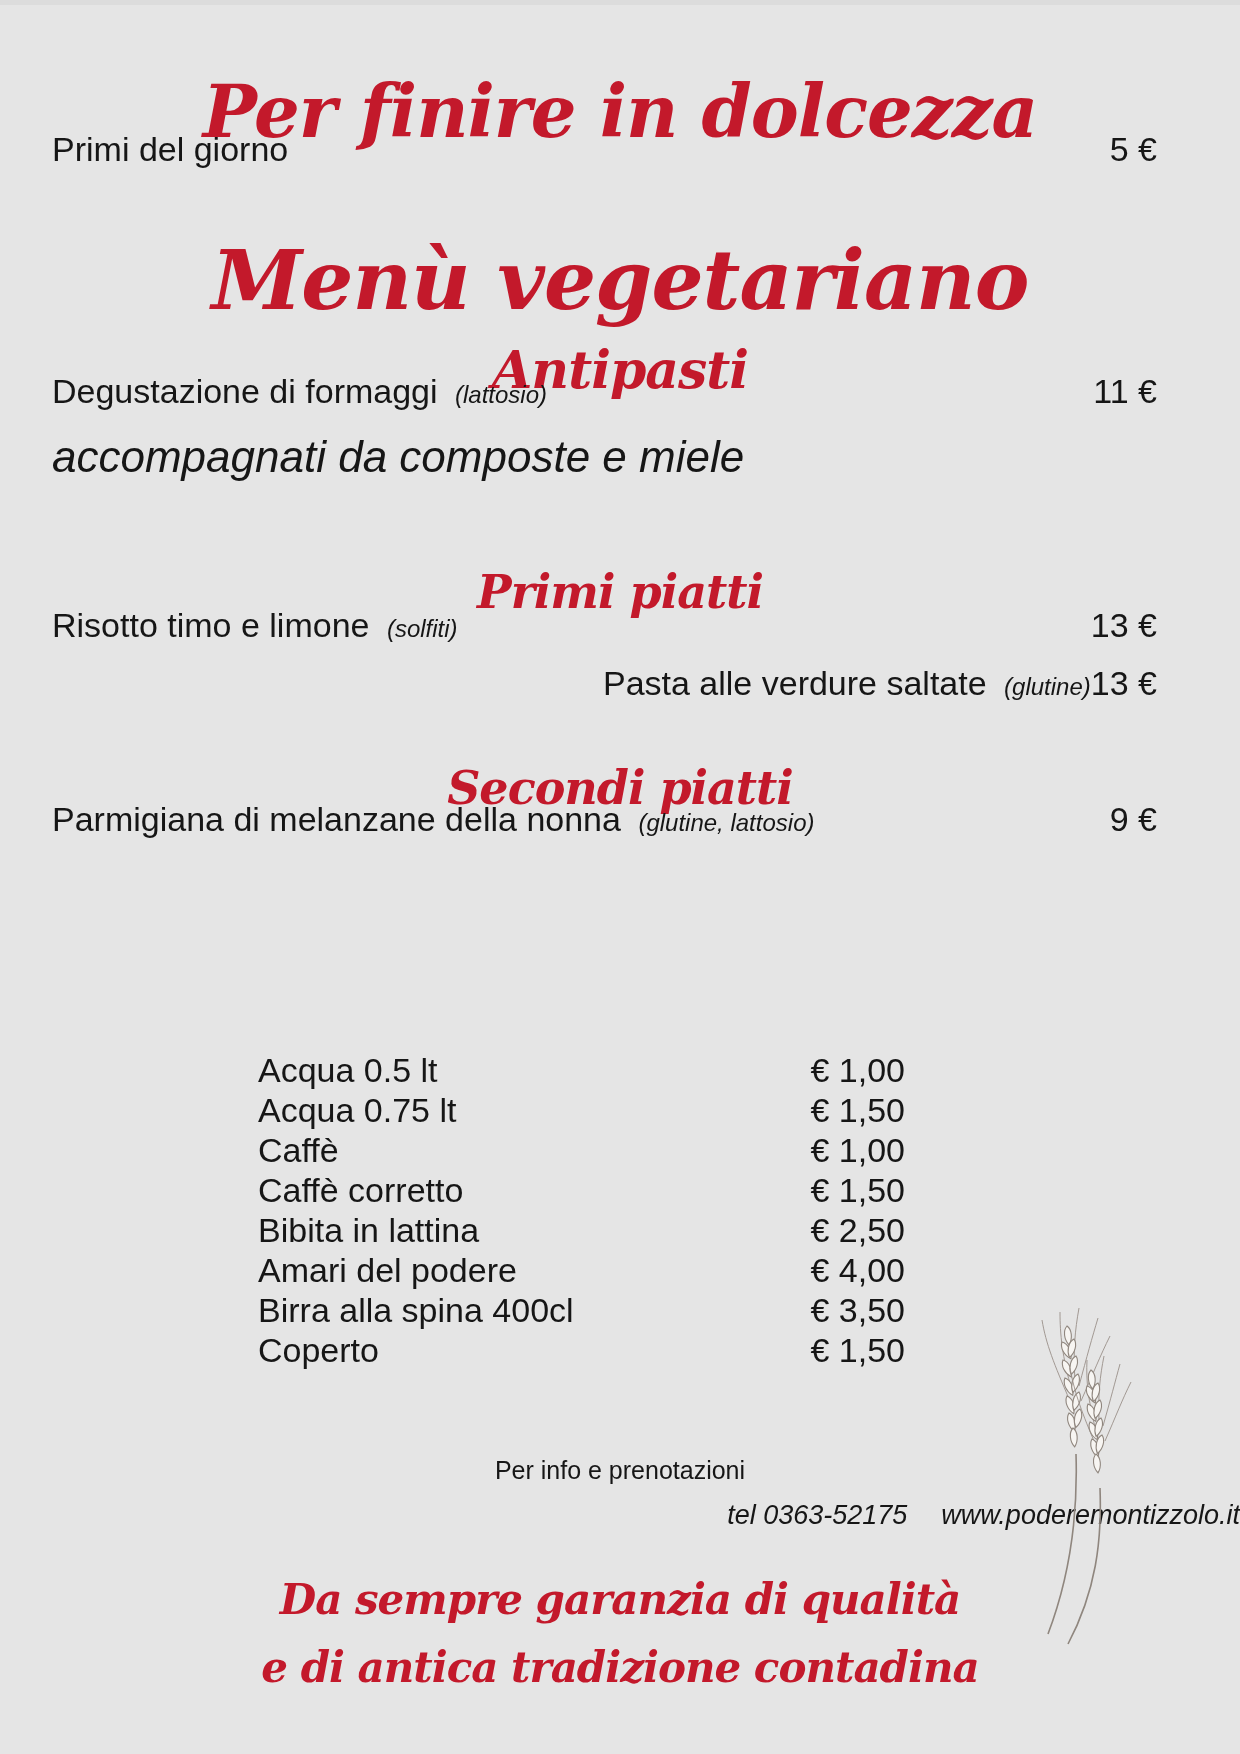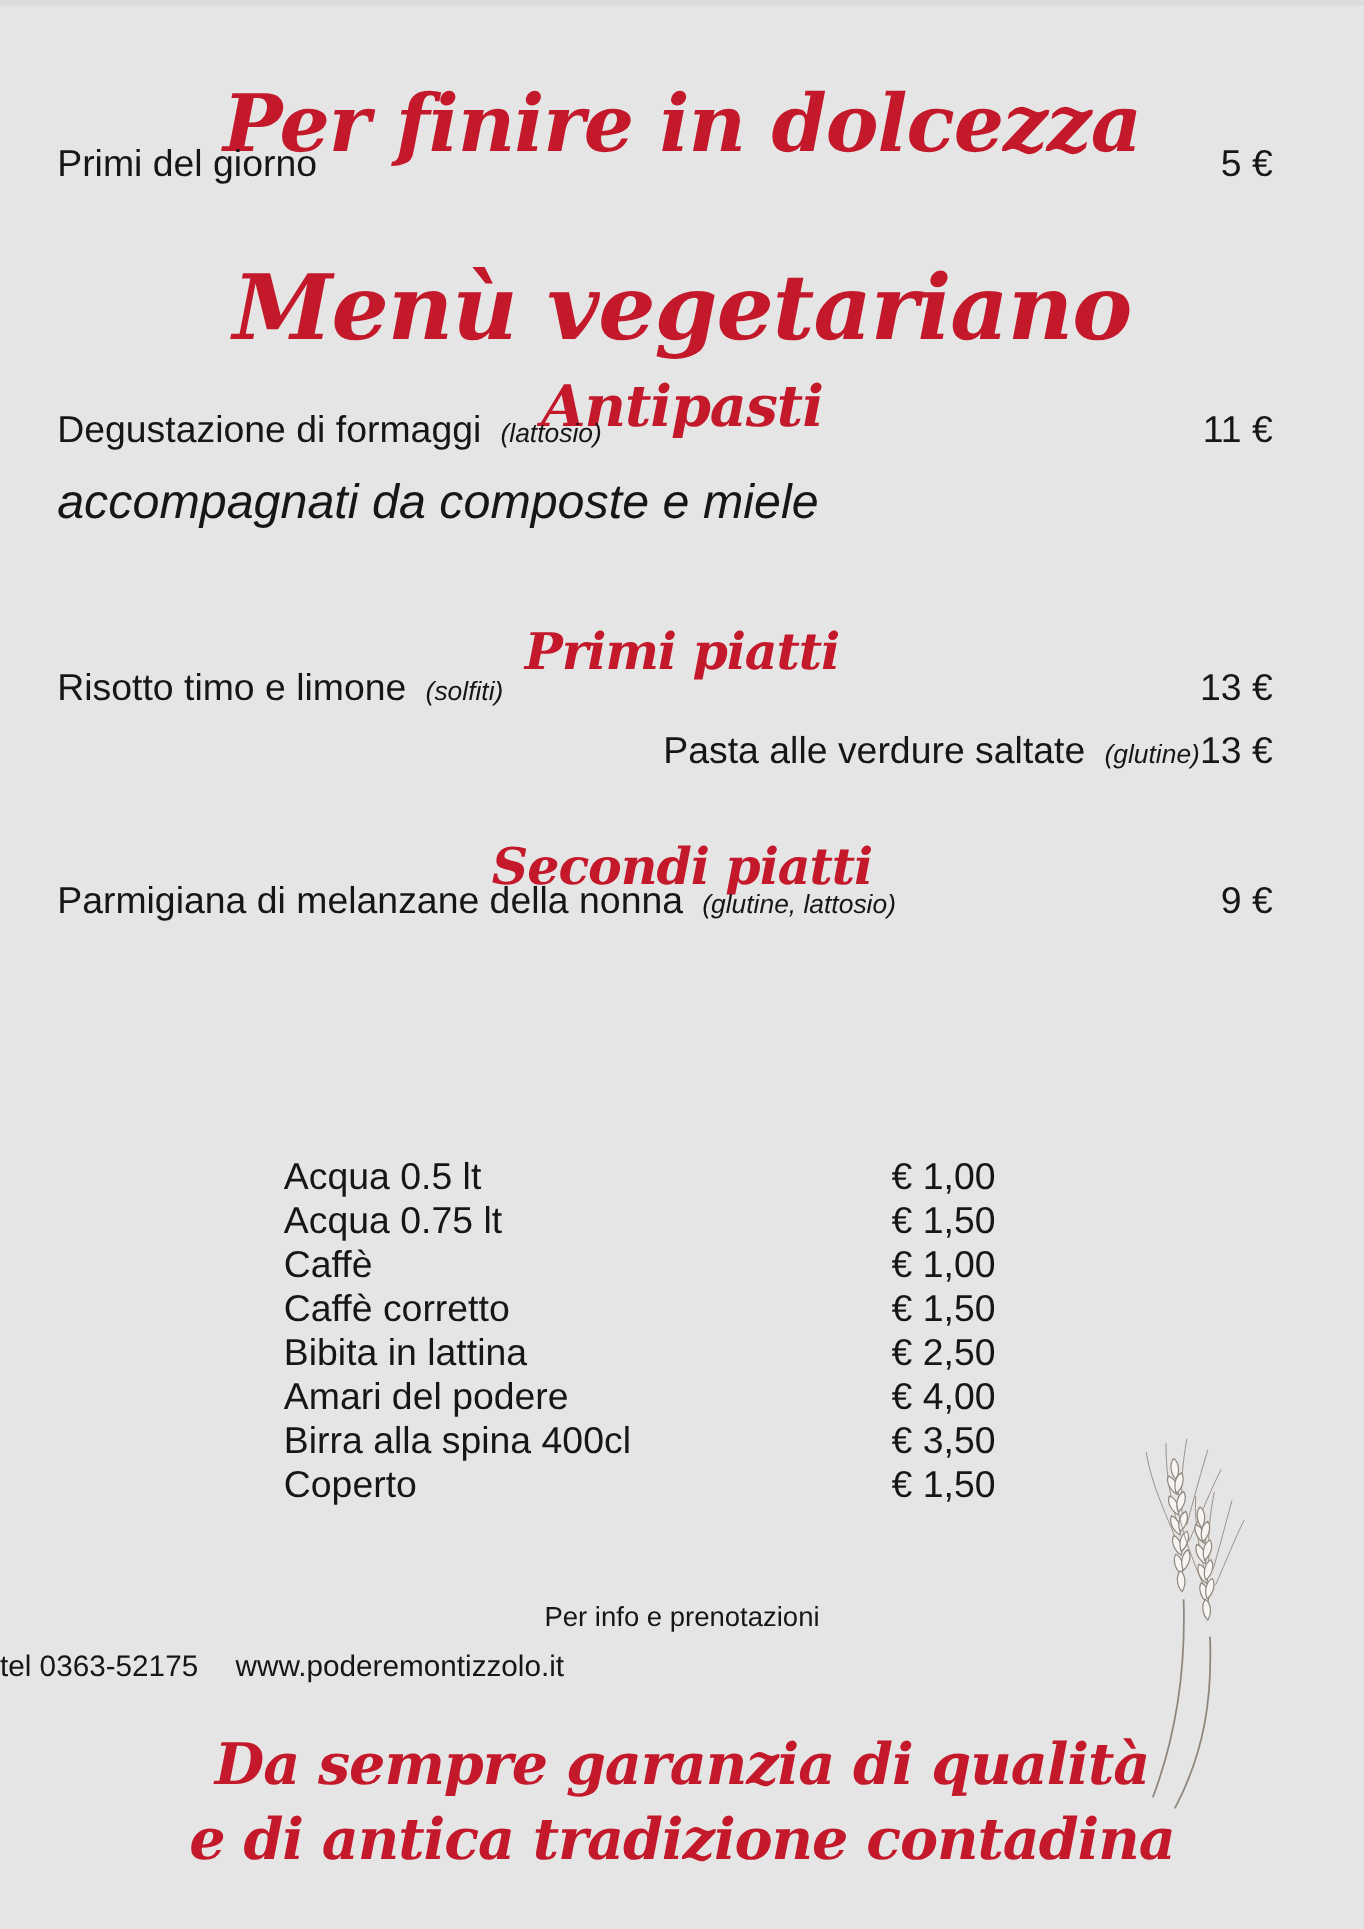--- a/index.html
+++ b/index.html
@@ -24,21 +24,21 @@
     font-weight:bold;
     color:#c3192b;
     letter-spacing:-1px;
     line-height:1.05;
     white-space:nowrap;
   }
   .script-xl{font-size:72px;}
   .script-xxl{font-size:82px;}
   .script-lg{font-size:52px;}
   .script-md{font-size:46px;}
-  .script-ft{font-size:52px;}
+  .script-ft{font-size:42px;}
   
   .row{
     position:absolute;left:52px;width:1105px;
     display:flex;justify-content:space-between;align-items:baseline;
     font-size:34px;
     white-space:nowrap;
   }
   .allergen{
     font-size:24px;
     font-style:italic;
@@ -60,21 +60,21 @@
     height:40px;line-height:40px;
     font-size:34px;white-space:nowrap;
   }
   
   .contact-line1{
     position:absolute;left:0;right:0;top:1456px;
     text-align:center;font-size:25px;
   }
   .contact-line2{
     position:absolute;left:0;right:0;top:1500px;
-    text-align:left;font-size:27px;
+    text-align:right;font-size:27px;font-style:italic;
   }
   .contact-line2 .tel{margin-right:34px;}
   
   .footer-line1{top:1578px;}
   .footer-line2{top:1646px;}
   
   .wheat{
     position:absolute;left:1030px;top:1306px;
     width:110px;height:340px;
   }

